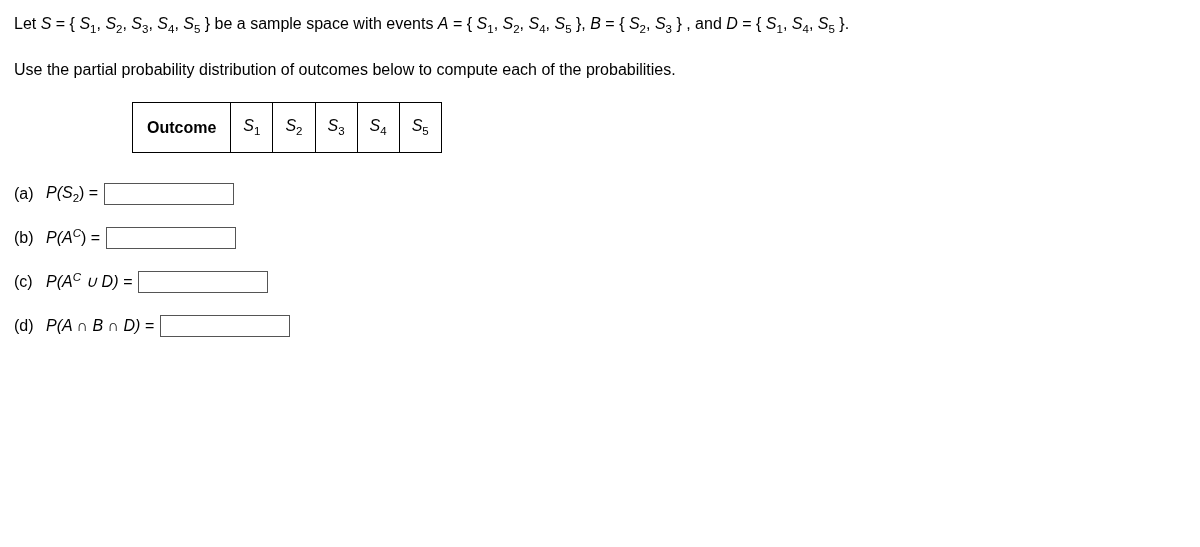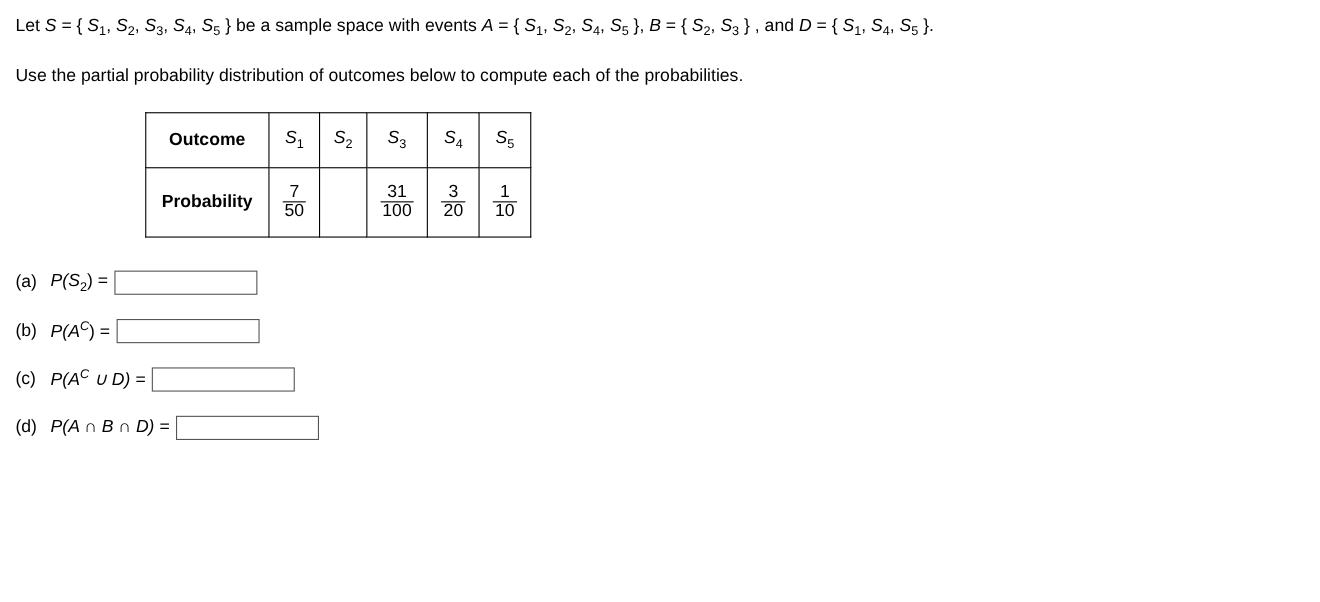--- a/index.html
+++ b/index.html
@@ -85,28 +85,20 @@
   <table>
     <tbody>
         <tr>
       <td class="row-label">Outcome</td>
       <td><span class="mi">S</span><sub>1</sub></td>
       <td><span class="mi">S</span><sub>2</sub></td>
       <td><span class="mi">S</span><sub>3</sub></td>
       <td><span class="mi">S</span><sub>4</sub></td>
       <td><span class="mi">S</span><sub>5</sub></td>
     </tr>
-    <tr>
-      <td class="row-label">Probability</td>
-      <td><span class="frac"><span class="num">7</span><span class="den">50</span></span></td>
-      <td>&nbsp;</td>
-      <td><span class="frac"><span class="num">31</span><span class="den">100</span></span></td>
-      <td><span class="frac"><span class="num">3</span><span class="den">20</span></span></td>
-      <td><span class="frac"><span class="num">1</span><span class="den">10</span></span></td>
-    </tr>
   </tbody>
     </table>
 </div>
 
 <div class="question-row">
   <span class="qlabel">(a)</span>
   <span>
     <span class="mi">P(</span><span class="mi">S</span><sub>2</sub><span>) = </span>
   </span>
   <input class="answer-input" type="text" style="">

